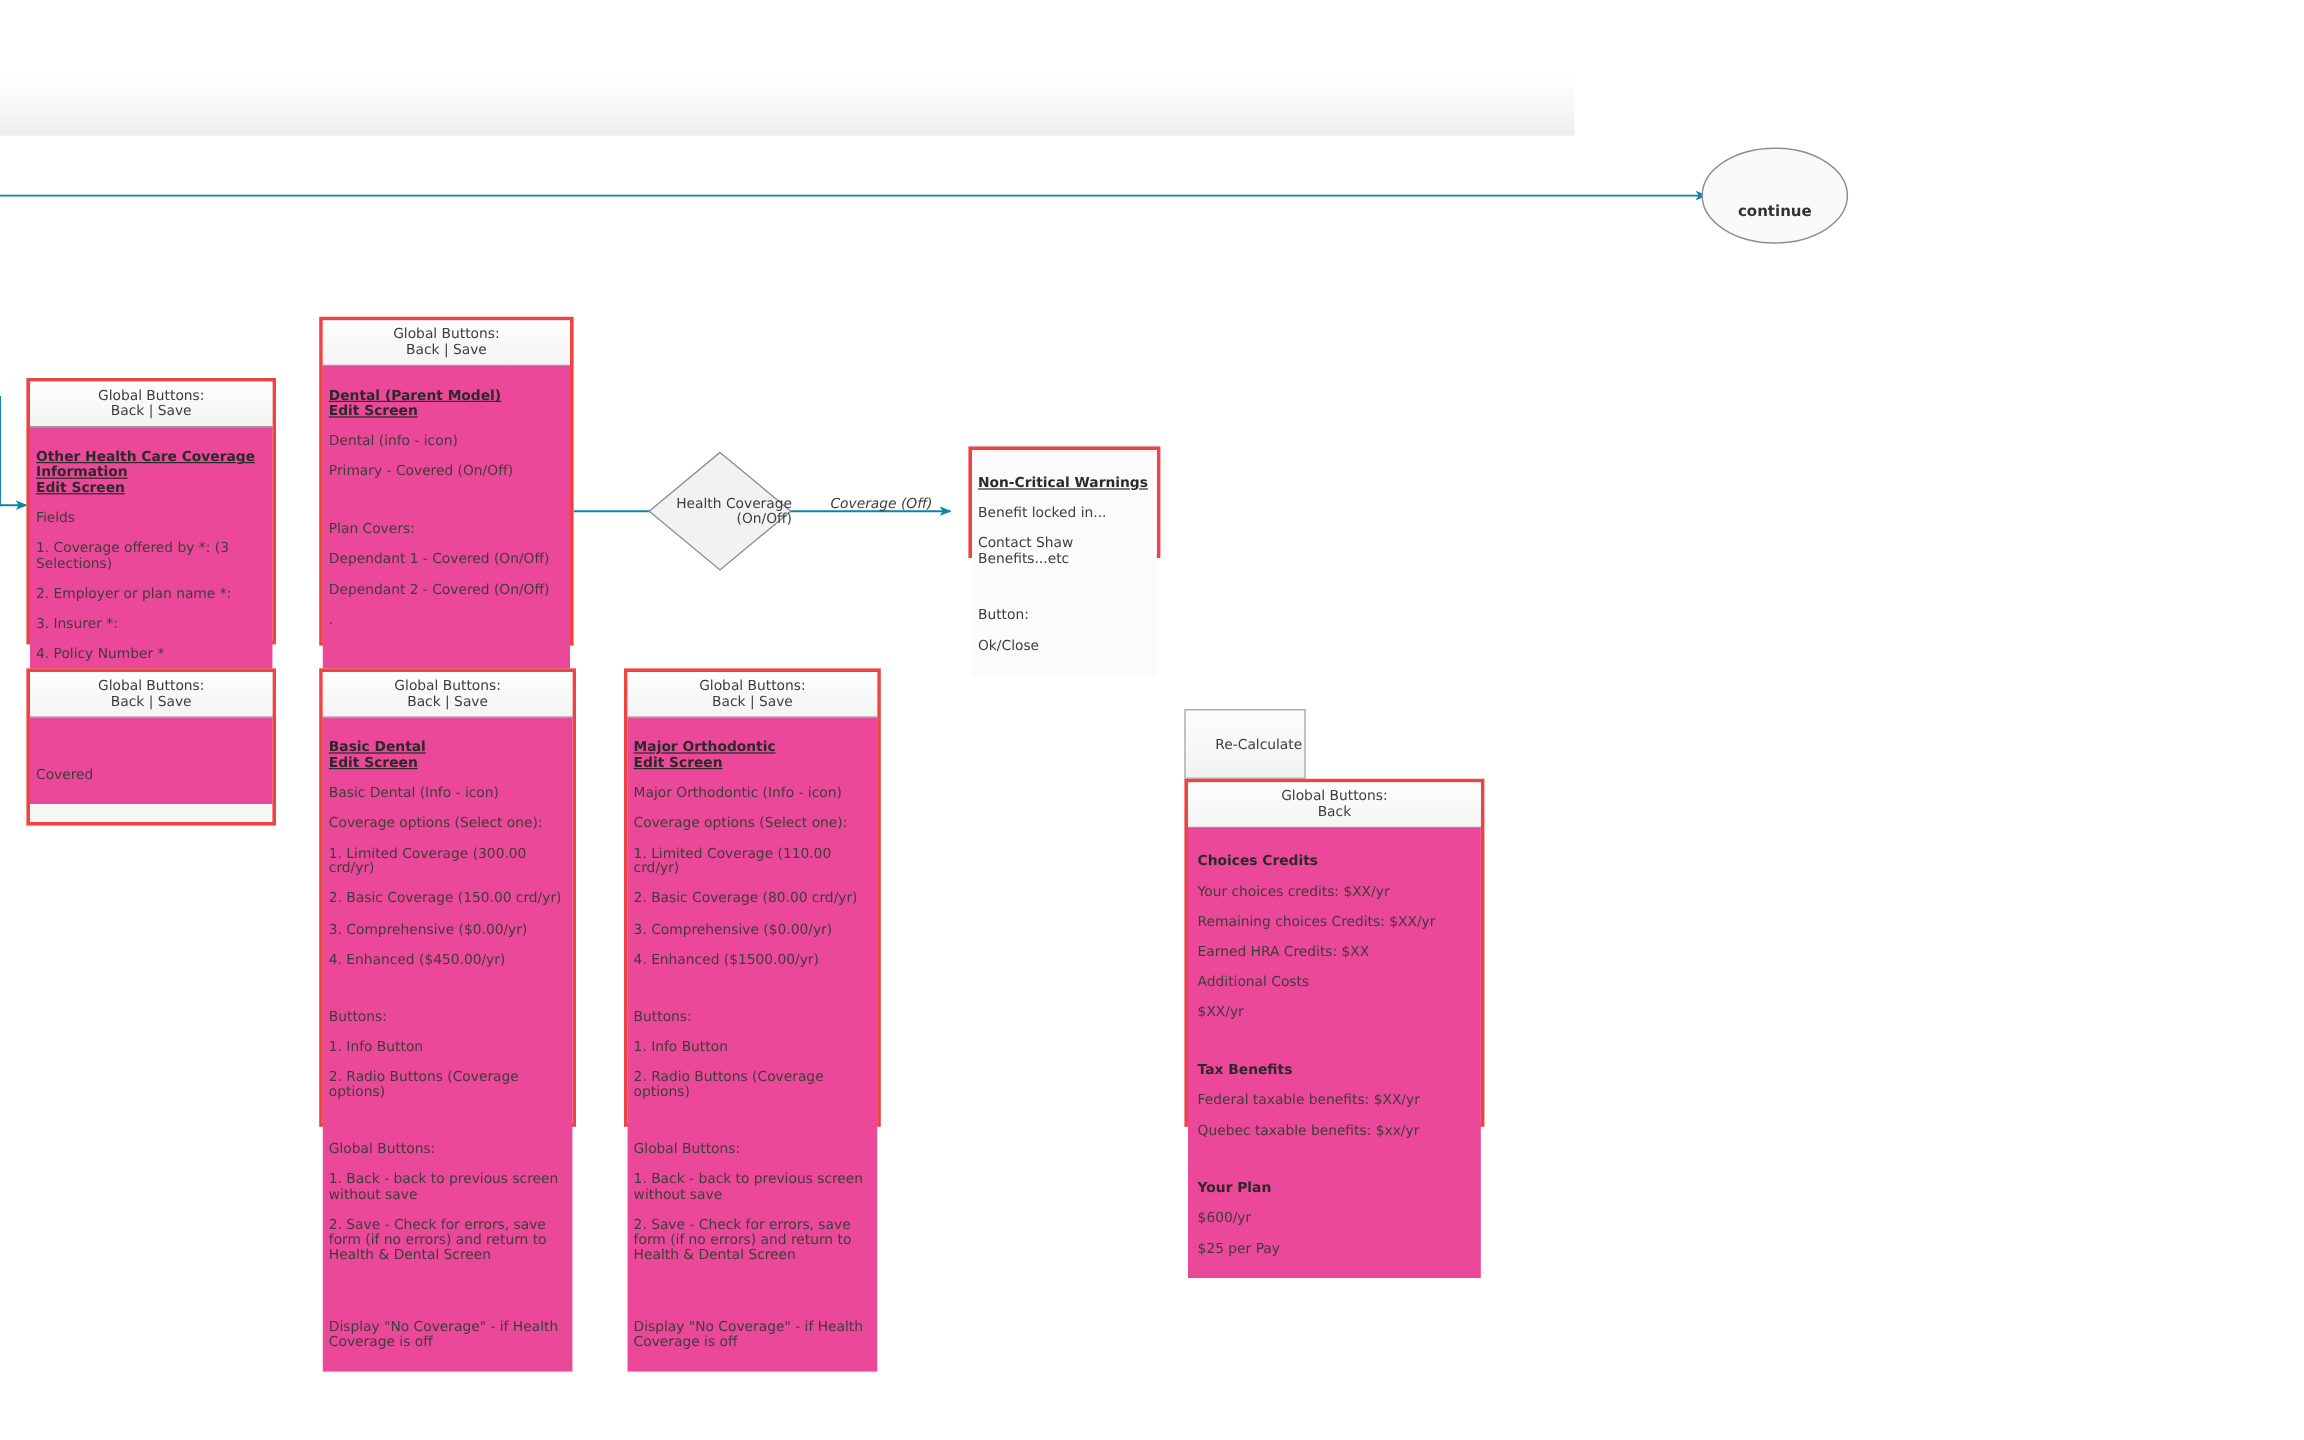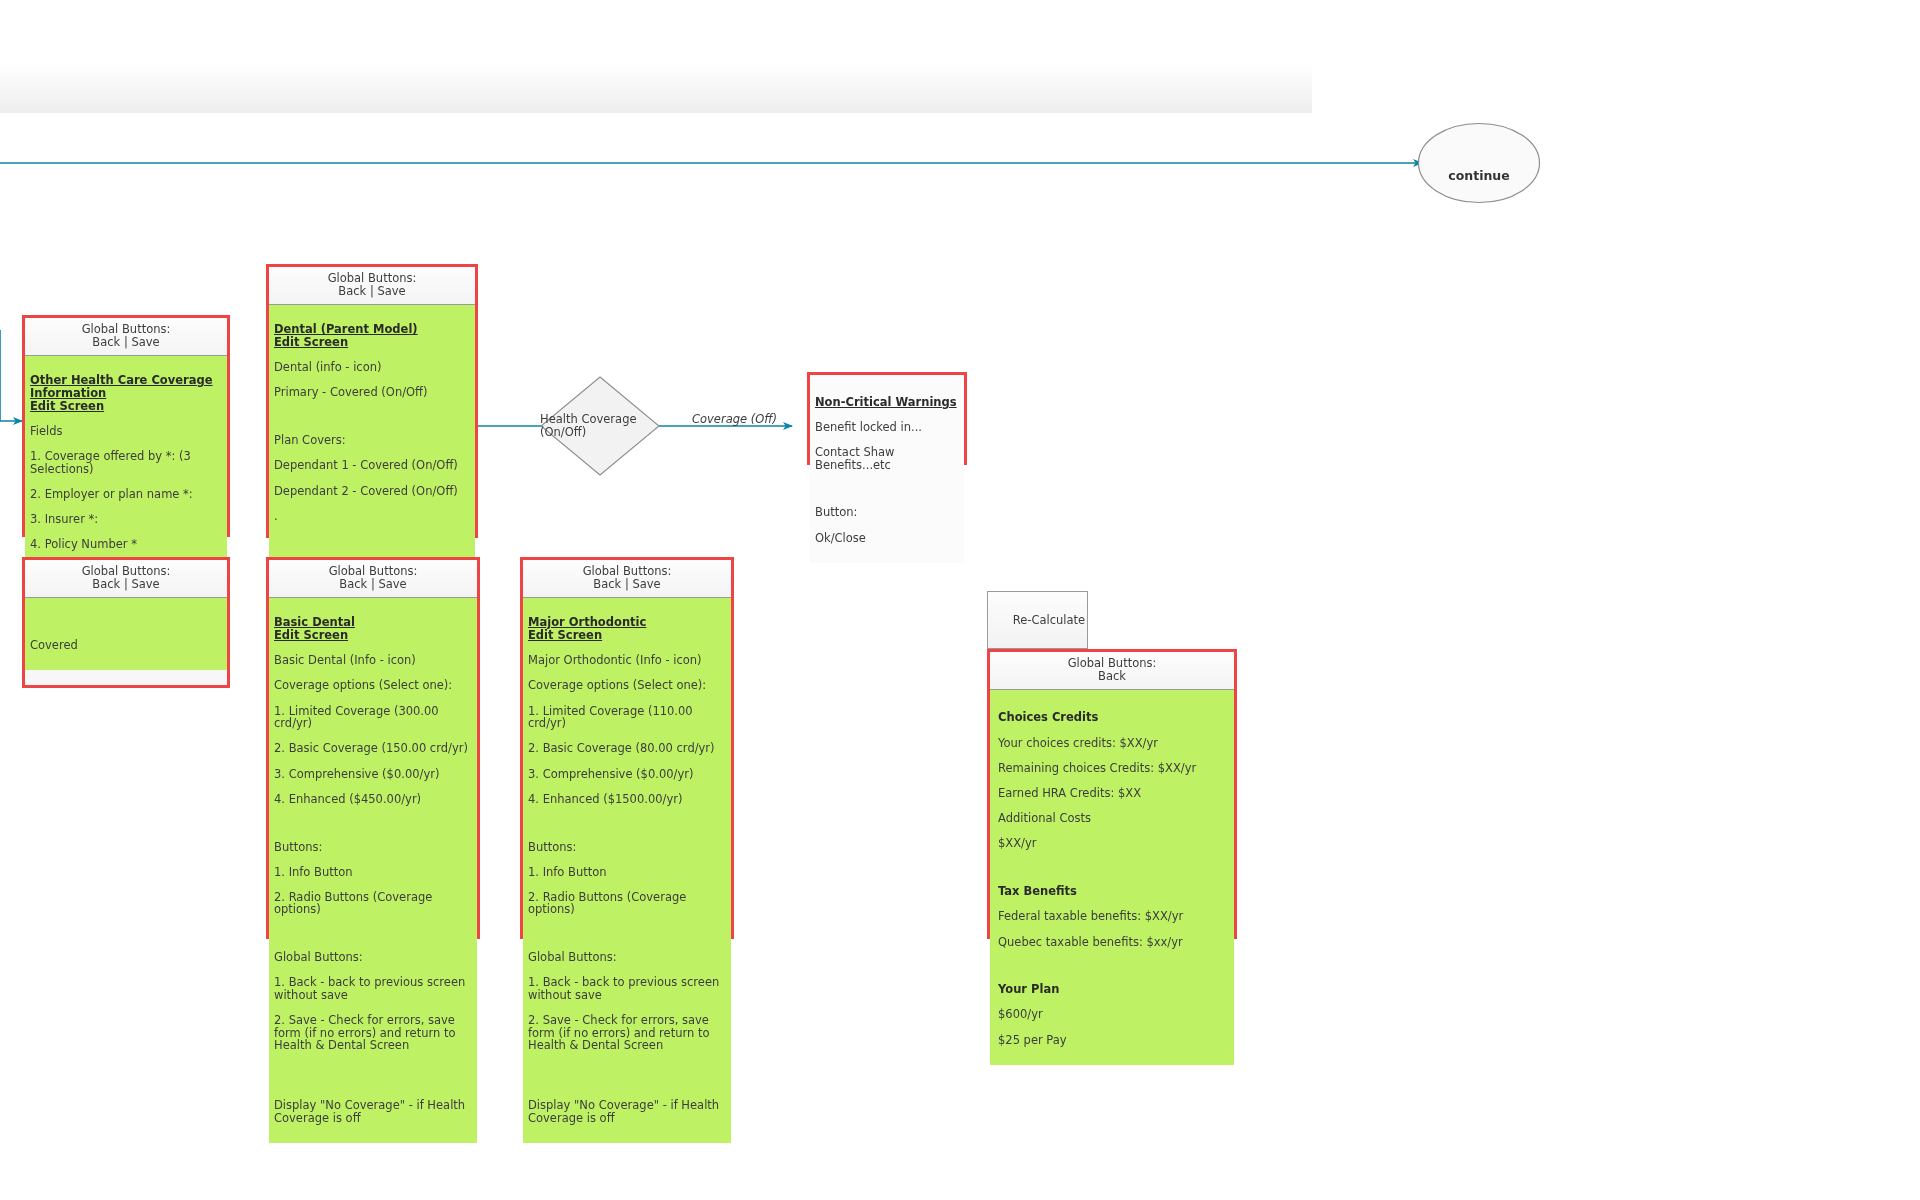--- a/index.html
+++ b/index.html
@@ -52,21 +52,21 @@
     text-align: center;
     padding: 5px 4px 5px 4px;
     background: linear-gradient(to bottom, #fdfdfd 0%, #f4f4f4 100%);
     font-size: 11.5px;
     line-height: 13.4px;
     white-space: pre-line;
   }
   .node .body {
     box-sizing: border-box;
     padding: 6px 6px 6px 5px;
-    background: #bef264;
+    background: #ec4899;
     white-space: pre-line;
     word-wrap: break-word;
   }
   .node .body .t-head {
     display: block;
     font-weight: bold;
     text-decoration: underline;
     color: #2a2a2a;
     white-space: pre-line;
   }
@@ -107,21 +107,21 @@
     position: absolute;
   }
   .diamond-wrap svg { display: block; }
   .diamond-label {
     position: absolute;
     left: 0; top: 0;
     width: 100%;
     height: 100%;
     display: flex;
     flex-direction: column;
-    align-items: flex-start;
+    align-items: flex-end;
     justify-content: center;
     font-size: 11.5px;
     line-height: 13px;
     color: #3d3d3d;
     text-align: center;
     pointer-events: none;
   }
 
   
   .oval-wrap { position: absolute; }

